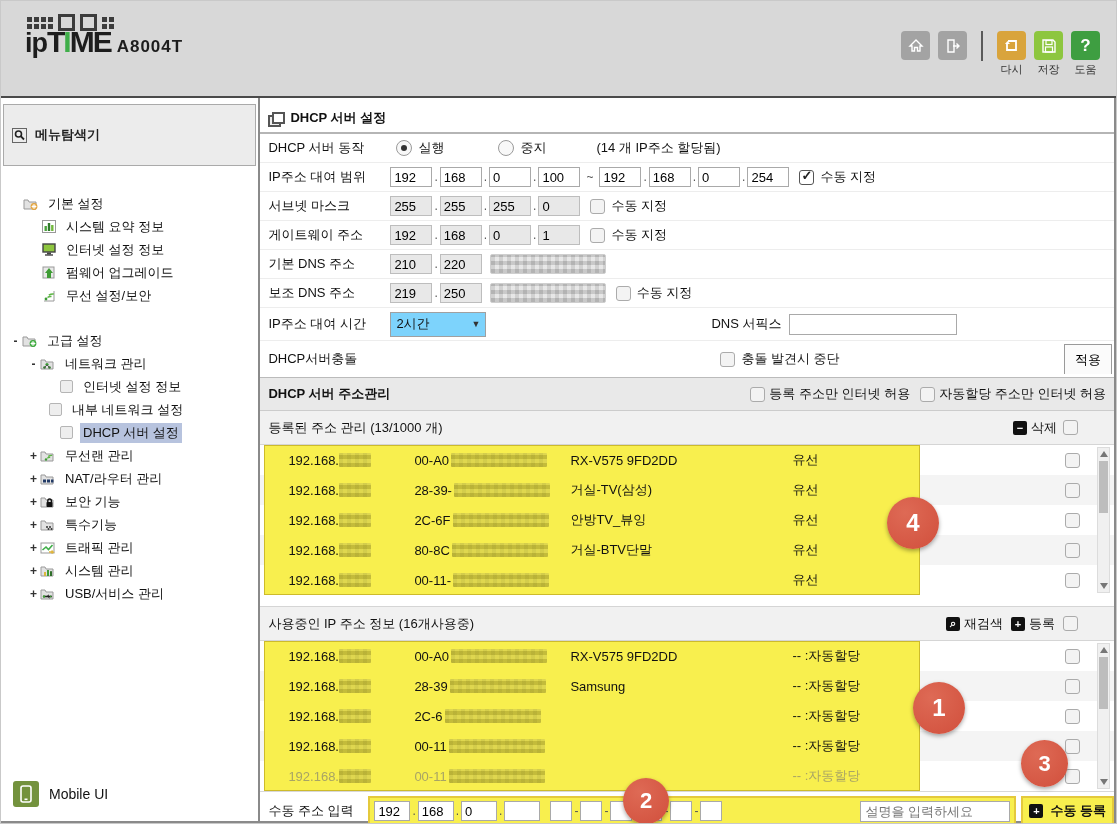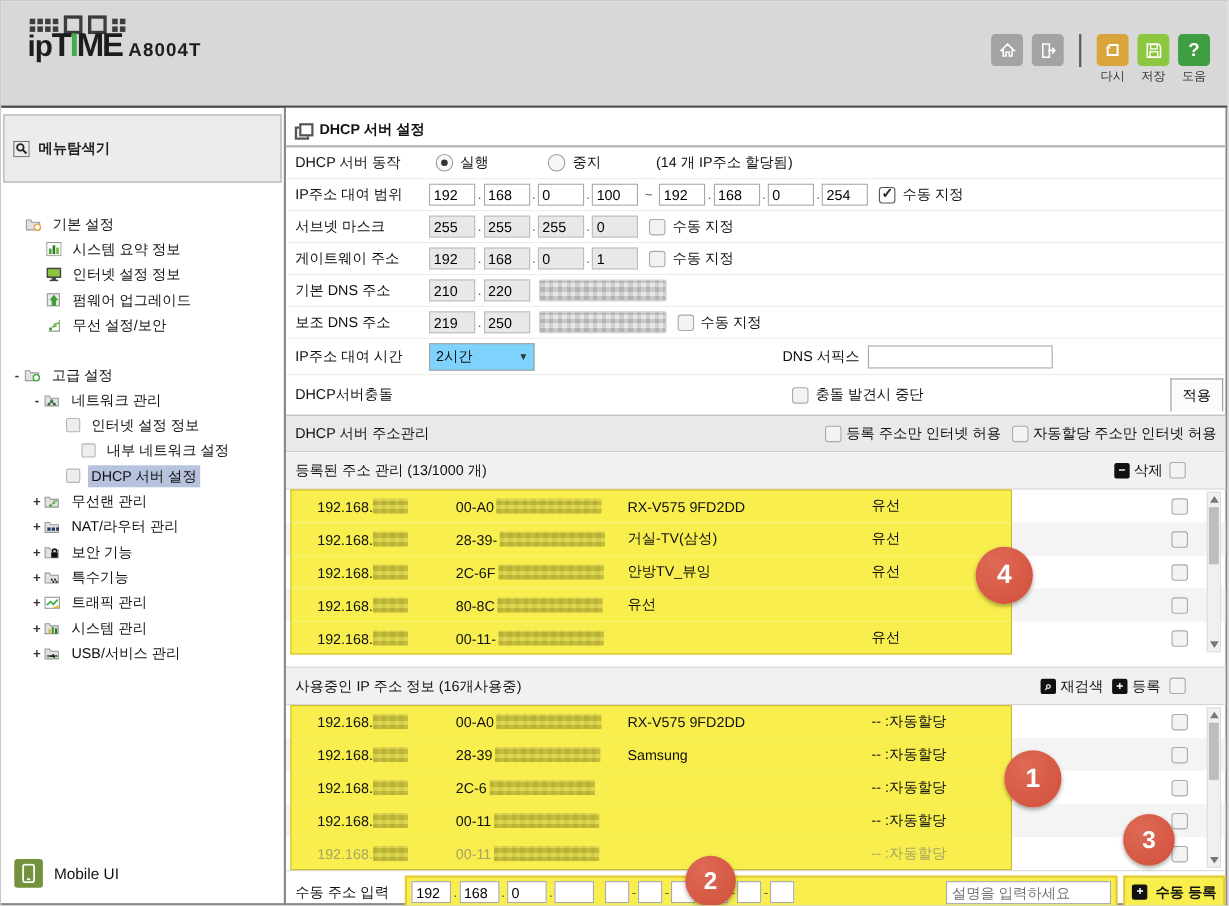--- a/index.html
+++ b/index.html
@@ -55,21 +55,21 @@
   .radio{width:14px;height:14px;border-radius:50%;border:1px solid #9a9a9a;background:#f8f8f8;display:inline-block;position:relative;cursor:pointer;}
   .radio.on:after{content:"";position:absolute;left:4px;top:4px;width:6px;height:6px;border-radius:50%;background:#333;}
   .cblbl{margin-left:6px;}
   .mosaic{display:inline-block;height:14px;border-radius:1px;vertical-align:middle;background-color:rgba(30,30,0,.07);background-image:repeating-linear-gradient(0deg,rgba(60,55,10,.16) 0 4px,rgba(255,255,255,.06) 4px 8px),repeating-linear-gradient(90deg,rgba(60,55,10,.13) 0 4px,rgba(0,0,0,.05) 4px 8px);}
   .dnsblur{display:inline-block;height:20px;width:116px;background:#e3e3e3;border:1px solid #cFcFcF;border-radius:2px;box-sizing:border-box;background-image:repeating-linear-gradient(0deg,rgba(0,0,0,.12) 0 4px,rgba(255,255,255,.1) 4px 8px),repeating-linear-gradient(90deg,rgba(0,0,0,.10) 0 4px,rgba(255,255,255,.06) 4px 8px);}
   .select{width:84px;height:23px;border:1px solid #a0a0a0;background:#7dd3fc;display:flex;align-items:center;justify-content:space-between;padding:0 5px;cursor:pointer;}
   .select .arr{font-size:9px;color:#333;}
   .txt{height:21px;border:1px solid #a9a9a9;font-size:13px;padding:0 4px;box-sizing:border-box;font-family:"Liberation Sans",sans-serif;background:#fff;}
   .applybtn{margin-left:auto;margin-right:2px;width:48px;height:30px;border:1px solid #9a9a9a;border-bottom:none;background:#fbfbfb;font-size:13px;cursor:pointer;display:flex;align-items:center;justify-content:center;}
   .band{height:32px;background:#e9e9e9;border-top:1px solid #bbb;border-bottom:1px solid #ccc;display:flex;align-items:center;padding:0 8px;}
-  .band .bt{font-weight:normal;}
+  .band .bt{font-weight:bold;}
   .subhdr{height:33px;background:#f1f1f1;border-bottom:1px solid #d5d5d5;display:flex;align-items:center;padding:0 8px;}
   .blkic{width:14px;height:14px;background:#111;color:#fff;font-size:11px;font-weight:bold;display:inline-flex;align-items:center;justify-content:center;border-radius:2px;margin-right:4px;}
   .tbl{position:relative;height:150px;}
   .trow{display:flex;align-items:center;height:30px;position:relative;}
   .trow:nth-child(even){background:#f4f4f4;}
   .ycell{width:656px;flex:0 0 656px;margin-left:4px;background:#f8ef4e;display:flex;align-items:center;height:100%;box-sizing:border-box;padding-left:18px;}
   .c-ip{width:126px;flex:0 0 126px;padding-left:6px;display:flex;align-items:center;}
   .c-mac{width:156px;flex:0 0 156px;display:flex;align-items:center;}
   .c-desc{width:222px;flex:0 0 222px;}
   .c-type{flex:1;}
@@ -256,21 +256,21 @@
               </svg>
           </span>
           <span class="lbl">네트워크 관리</span>
         </div>
         <div class="ti" style="padding-left:57px;">
           <span class="tico">
               <span style="width:11px;height:11px;border:1px solid #b5b5b5;background:#eee;border-radius:2px;display:inline-block;"></span>
             </span>
           <span class="lbl">인터넷 설정 정보</span>
         </div>
-        <div class="ti" style="padding-left:71px;">
+        <div class="ti" style="padding-left:46px;">
           <span class="tico">
               <span style="width:11px;height:11px;border:1px solid #b5b5b5;background:#eee;border-radius:2px;display:inline-block;"></span>
             </span>
           <span class="lbl">내부 네트워크 설정</span>
         </div>
         <div class="ti" style="padding-left:57px;">
           <span class="tico">
               <span style="width:11px;height:11px;border:1px solid #b5b5b5;background:#eee;border-radius:2px;display:inline-block;"></span>
             </span>
           <span class="lbl sel">DHCP 서버 설정</span>
@@ -541,20 +541,21 @@
           <div class="trow">
             <div class="ycell">
               <span class="c-ip">
                 <span>192.168.</span>
                 <span class="mosaic" style="width:32px;"></span>
               </span>
               <span class="c-mac">
                 <span>80-8C</span>
                 <span class="mosaic" style="width:96px;margin-left:2px;"></span>
               </span>
+              <span class="c-desc">거실-BTV단말</span>
               <span class="c-type">유선</span>
             </div>
             <span class="cb rowcb"></span>
           </div>
           <div class="trow">
             <div class="ycell">
               <span class="c-ip">
                 <span>192.168.</span>
                 <span class="mosaic" style="width:32px;"></span>
               </span>

